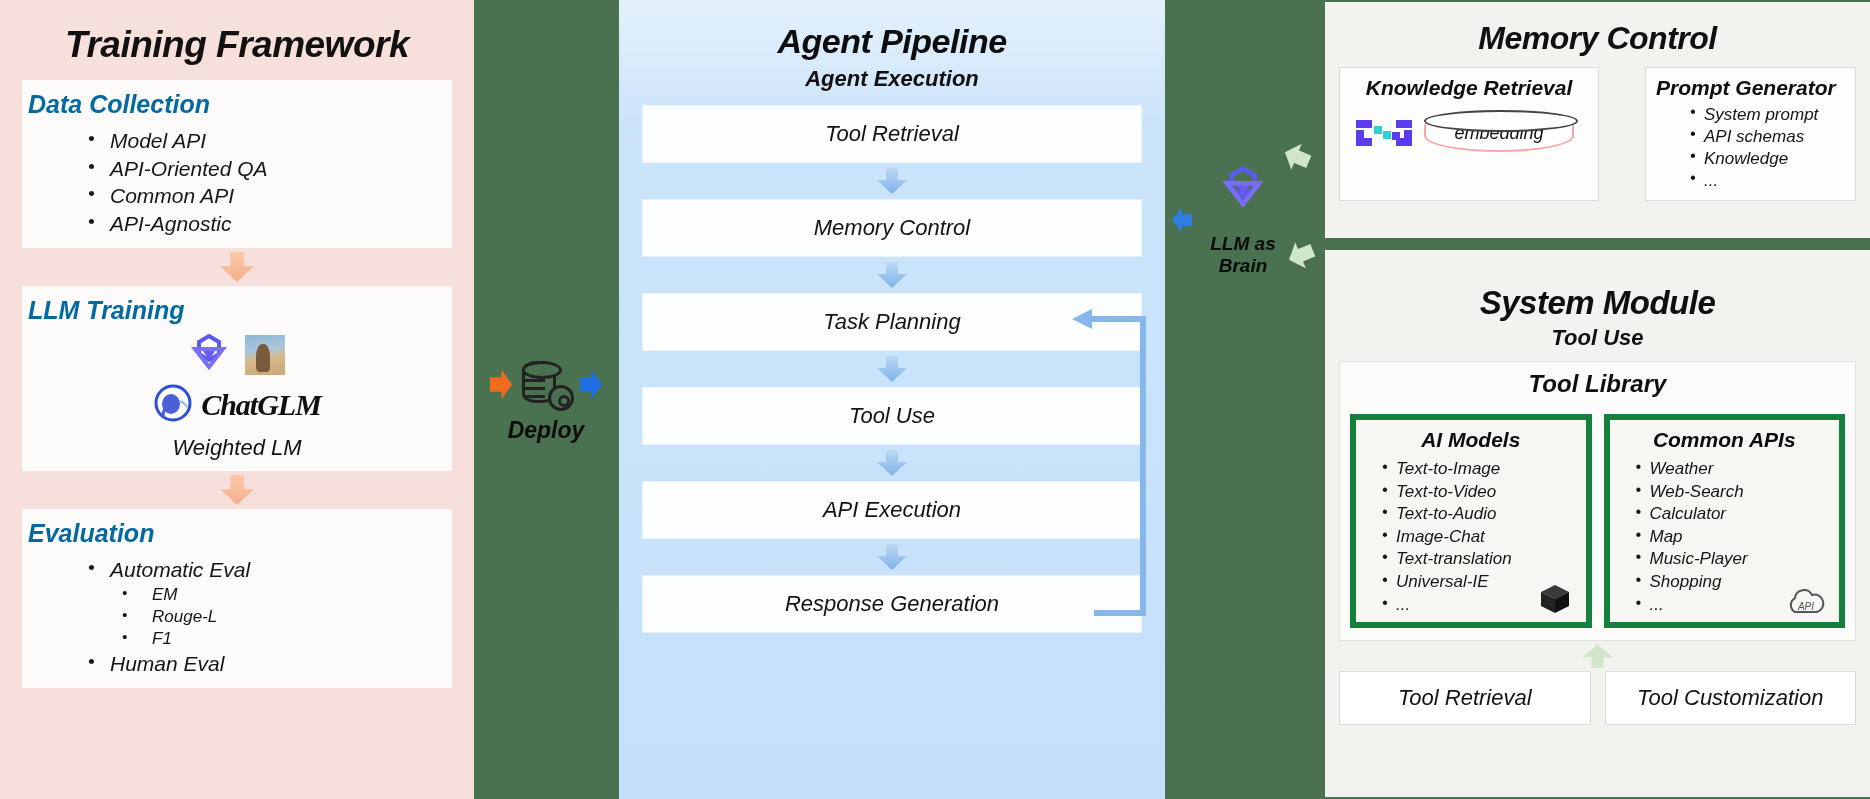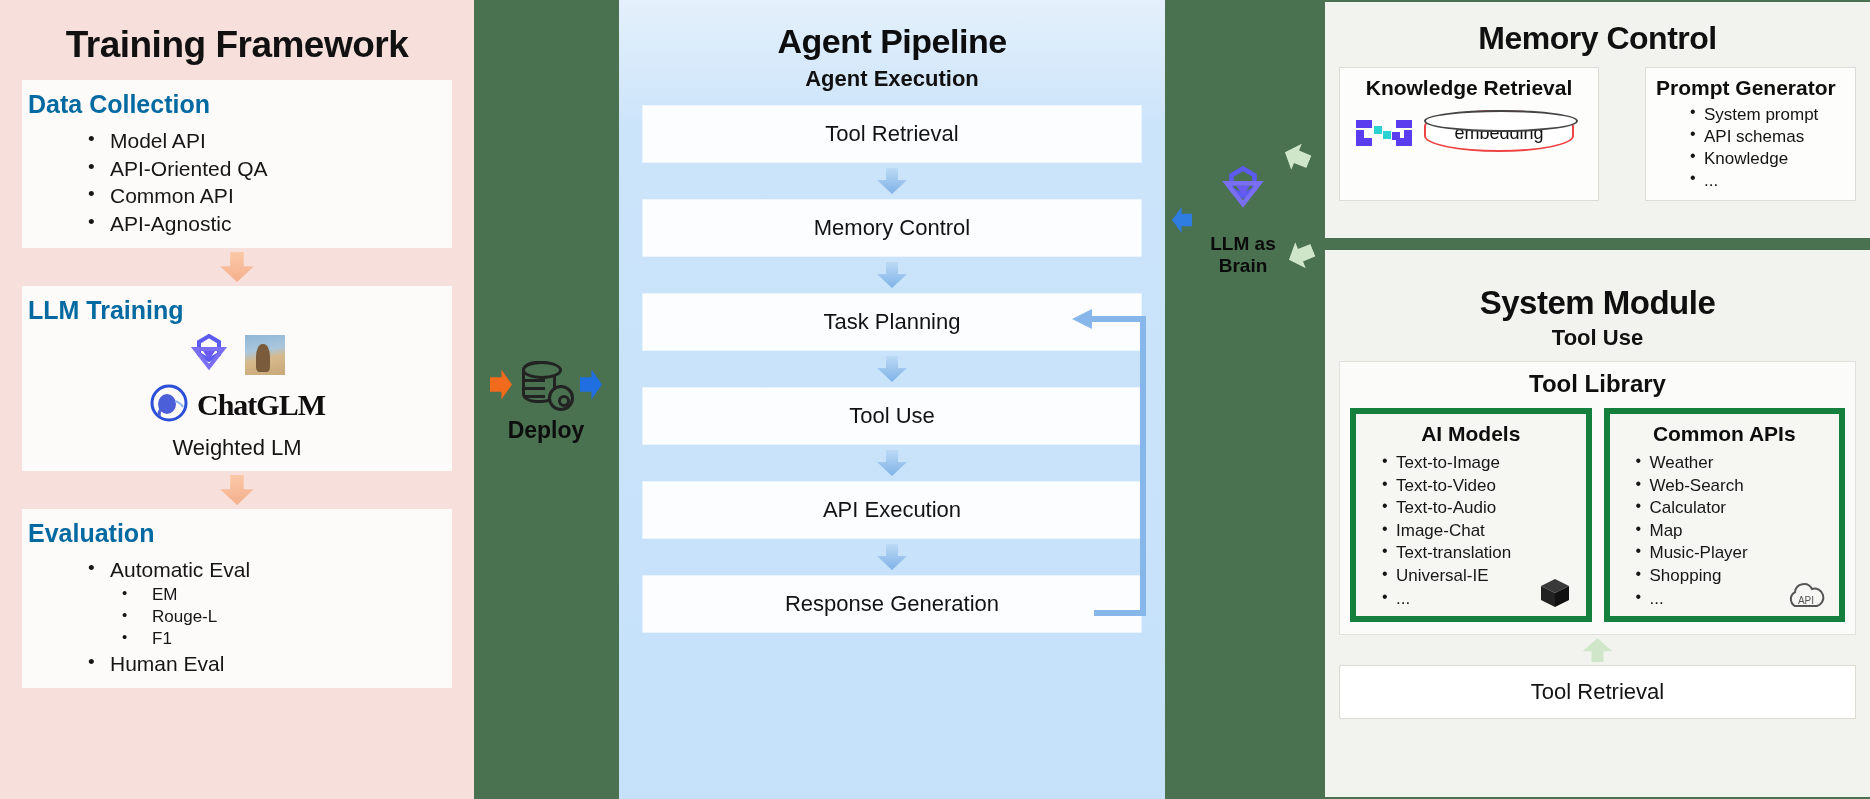--- a/index.html
+++ b/index.html
@@ -6,20 +6,21 @@
   html, body {
     width: 1870px; height: 799px;
     background: #4a7150;
     font-family: "Liberation Sans", sans-serif;
     overflow: hidden;
   }
   .stage {
     position: relative;
     width: 1870px; height: 606px;
     background: #4a7150;
+    font-style: italic;
   }
 
   
   .panel-training {
     position: absolute; left: 0; top: 0;
     width: 474px; height: 799px;
     background: #f7dfdc;
     padding: 10px 22px 10px 22px;
     display: flex; flex-direction: column;
   }
@@ -201,21 +202,21 @@
   .mem-box.kr { width: 260px; }
   .mem-box.pg { flex:1;margin-left:32px; }
   .mem-h { font-size: 21px; font-weight:bold; color:#0e0e0e; text-align:center; }
   .mem-h.left { text-align:left; }
   .kr-row { display:flex; align-items:center; gap:10px; margin-top:10px; padding-left:6px;}
   .dots-icon { width:58px; height:30px; position:relative; }
   .dots-icon i { position:absolute; display:block; width:8px; height:8px; background:#5b3df0; }
   .dots-icon i.c { background:#2ad2d2; }
   .cylinder {
     width: 150px; height: 42px; position:relative;
-    border: 2px solid #ef4444; border-radius: 50%/16px;
+    border: 2px solid #fca5a5; border-radius: 50%/16px;
     background: #fff;
     display:flex; align-items:center; justify-content:center;
   }
   .cylinder span { font-size: 18px; color:#111; margin-top:4px; }
   .cylinder::before {
     content:""; position:absolute; left:-2px; top:-2px; width:150px; height:18px;
     border:2px solid #444; border-radius:50%; background:#fff;
   }
   .pg-list { list-style:none; padding-left: 34px; margin-top: 4px; }
   .pg-list li { font-size:17px; color:#141414; line-height:1.3; position:relative; padding-left:14px;}
@@ -231,21 +232,21 @@
     font-size: 33px; font-weight:bold; color:#0f0f0f; text-align:center;
     margin-top: 28px; letter-spacing:-0.5px;
   }
   .panel-system .psub {
     font-size: 22px; font-weight:bold; color:#111; text-align:center;
     margin-top: 3px; margin-bottom: 10px;
   }
   .toollib {
     background:#fbfbf9; border:1px solid #e2e2dc; padding: 8px 10px 12px;
   }
-  .toollib-h { font-size:24px; font-weight:bold; color:#0f0f0f; text-align:center; margin-bottom:10px;}
+  .toollib-h { font-size:24px; font-weight:bold; color:#0f0f0f; text-align:center; margin-bottom:16px;}
   .tl-row { display:flex; gap: 12px; }
   .tl-box { flex:1; background:#f6f6f2; border:6px solid #15803d; padding: 8px 8px 6px; position:relative; }
   .tl-h { font-size:21px; font-weight:bold; color:#0d0d0d; text-align:center; margin-bottom:6px;}
   .tl-list { list-style:none; padding-left:18px; }
   .tl-list li { font-size:17px; color:#161616; line-height:1.33; position:relative; padding-left:14px;}
   .tl-list li::before { content:"\2022"; position:absolute; left:0; top:-2px; font-size:16px;}
   .cube-icon { position:absolute; right:14px; bottom:6px; width:34px; height:34px; }
   .apicloud { position:absolute; right:12px; bottom:4px; width:42px; height:32px; }
 
   .up-arrow-row { height: 30px; display:flex; align-items:center; justify-content:center; }
@@ -481,16 +482,17 @@
 
       </div>
     </div>
 
     <div class="up-arrow-row">
       <div class="glyph"></div>
     </div>
 
     <div class="bottom-row">
       <div class="bottom-box">Tool Retrieval</div>
+      <div class="bottom-box">Tool Customization</div>
     </div>
   </div>
 
 </div>
 
 </body></html>

